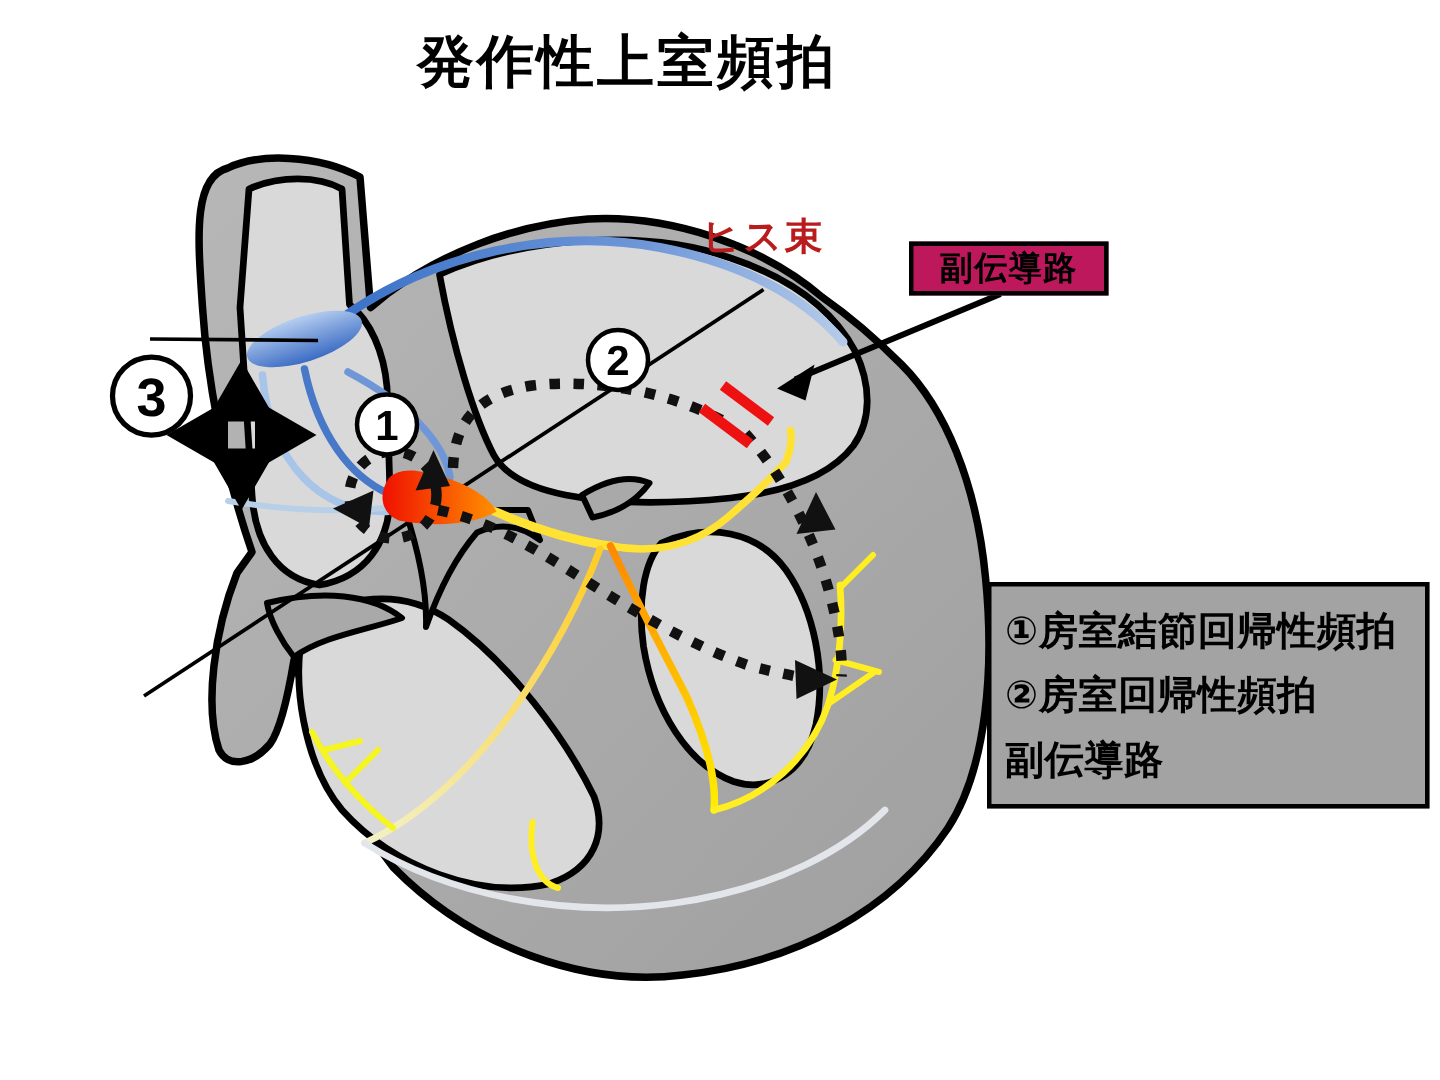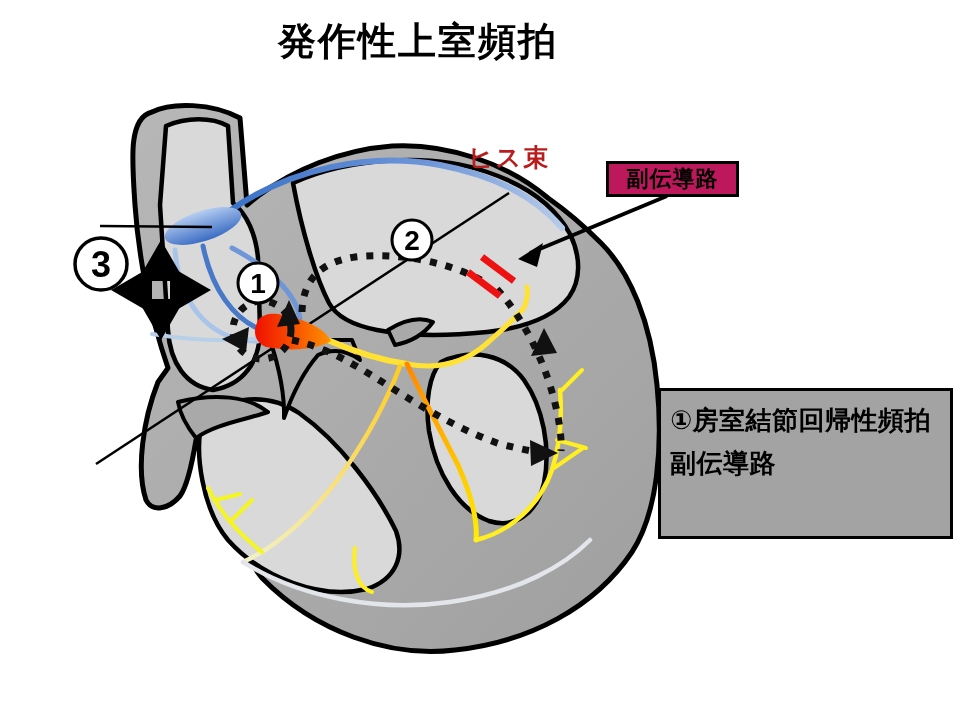--- a/index.html
+++ b/index.html
@@ -213,14 +213,15 @@
 <div class="title">発作性上室頻拍</div>
 
 <div class="his-label">ヒス束</div>
 
 <div class="accessory-box">
   <span>副伝導路</span>
 </div>
 
 <div class="legend-box">
   <div class="legend-item">①房室結節回帰性頻拍</div>
+  <div class="legend-item">②房室回帰性頻拍</div>
   <div class="legend-item">副伝導路</div>
 </div>
 
 </body></html>

